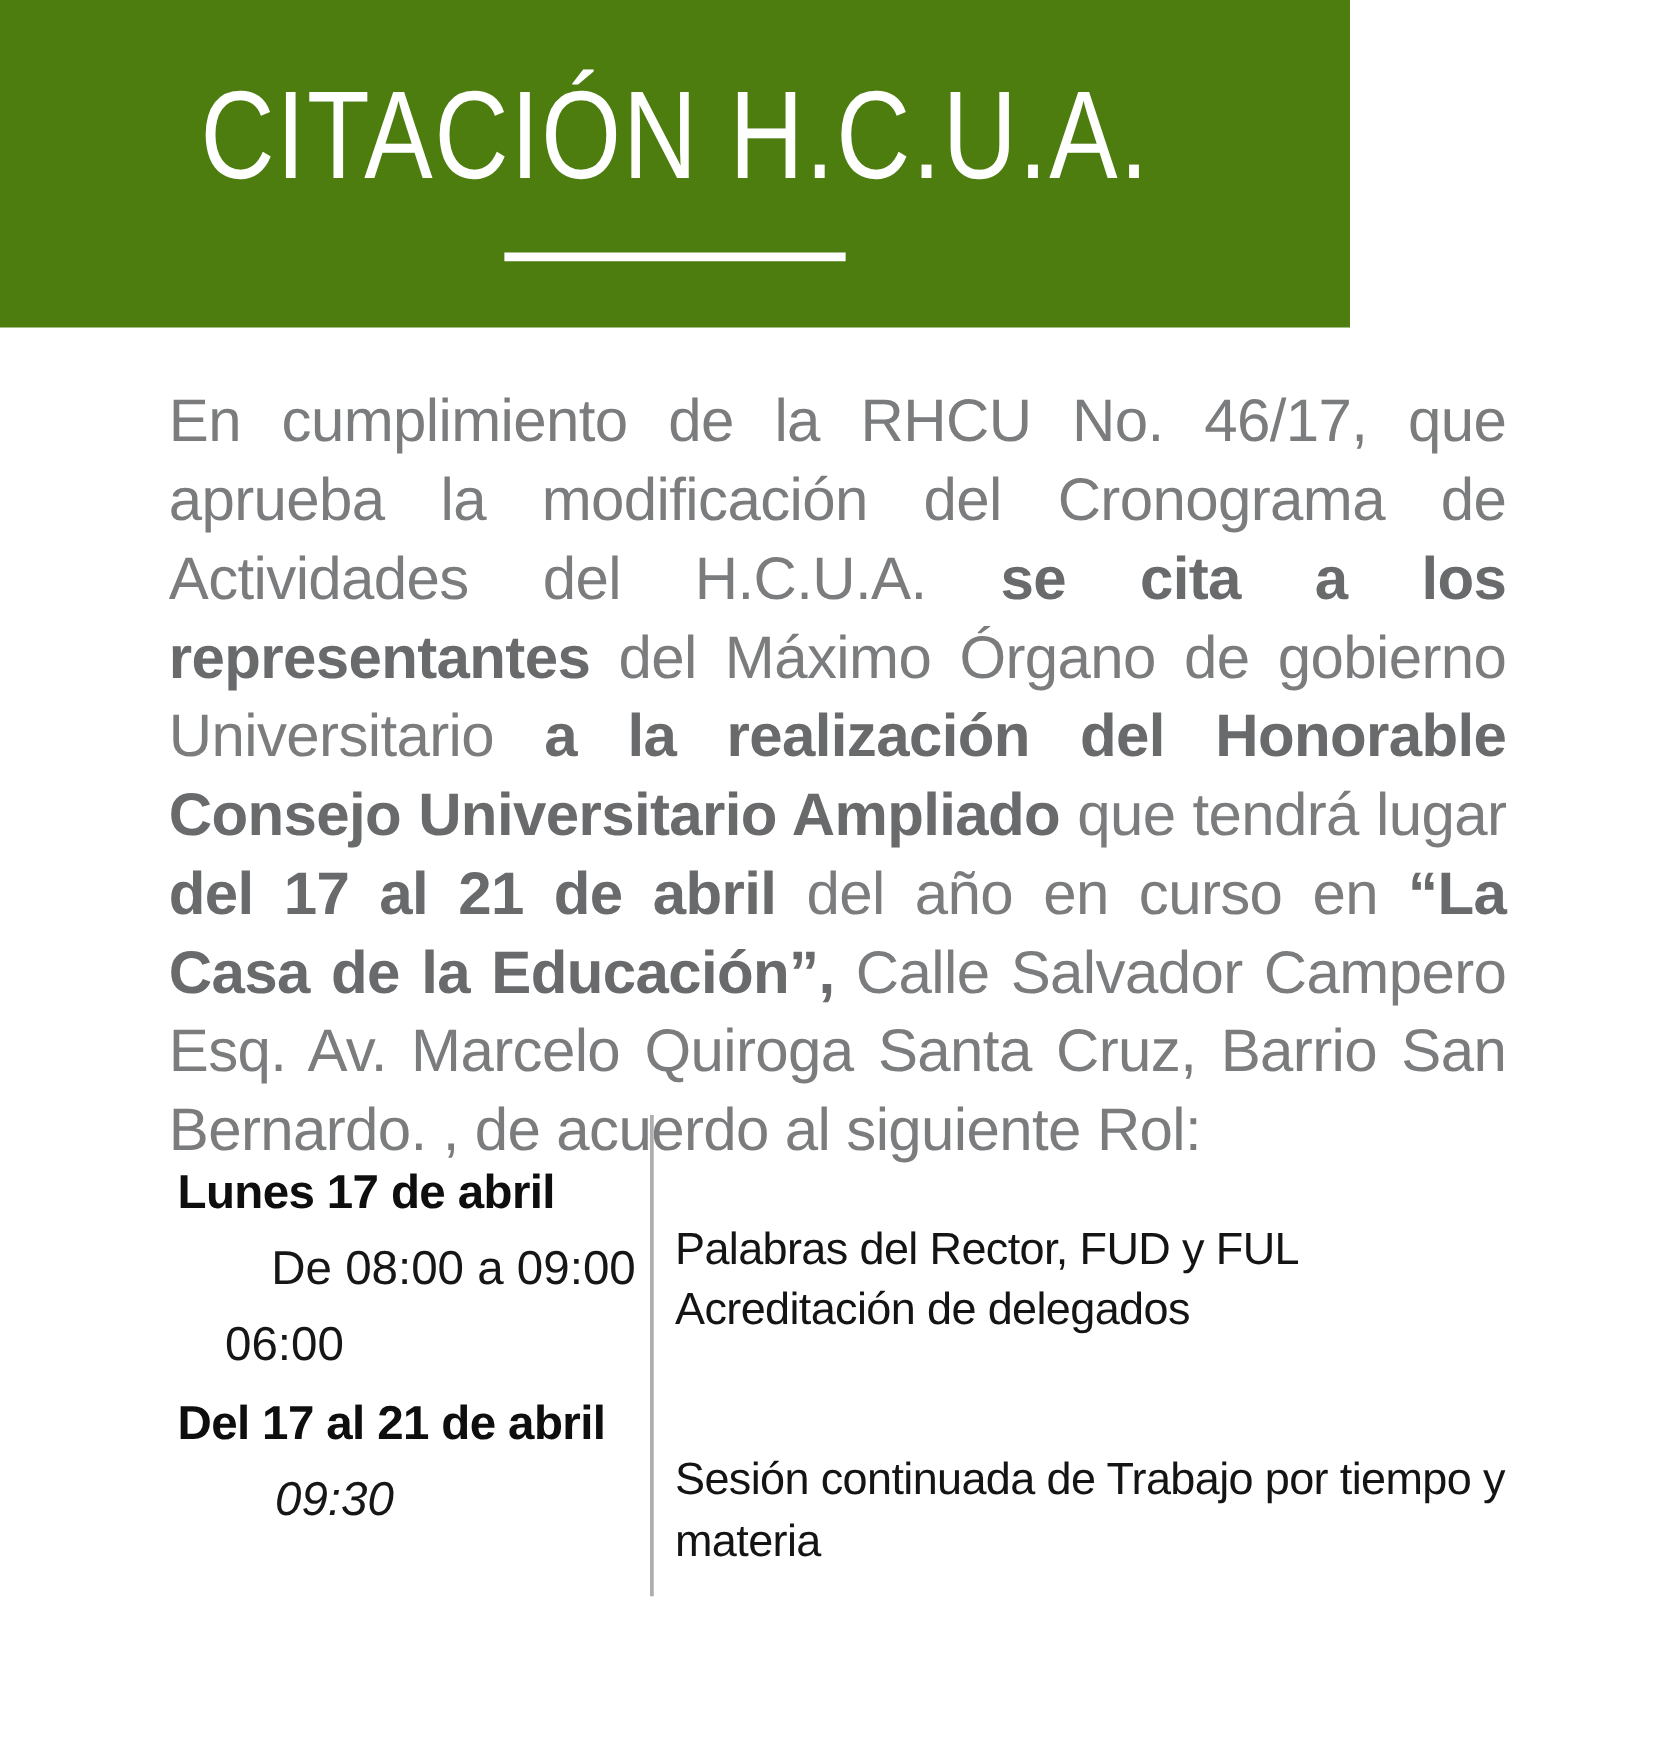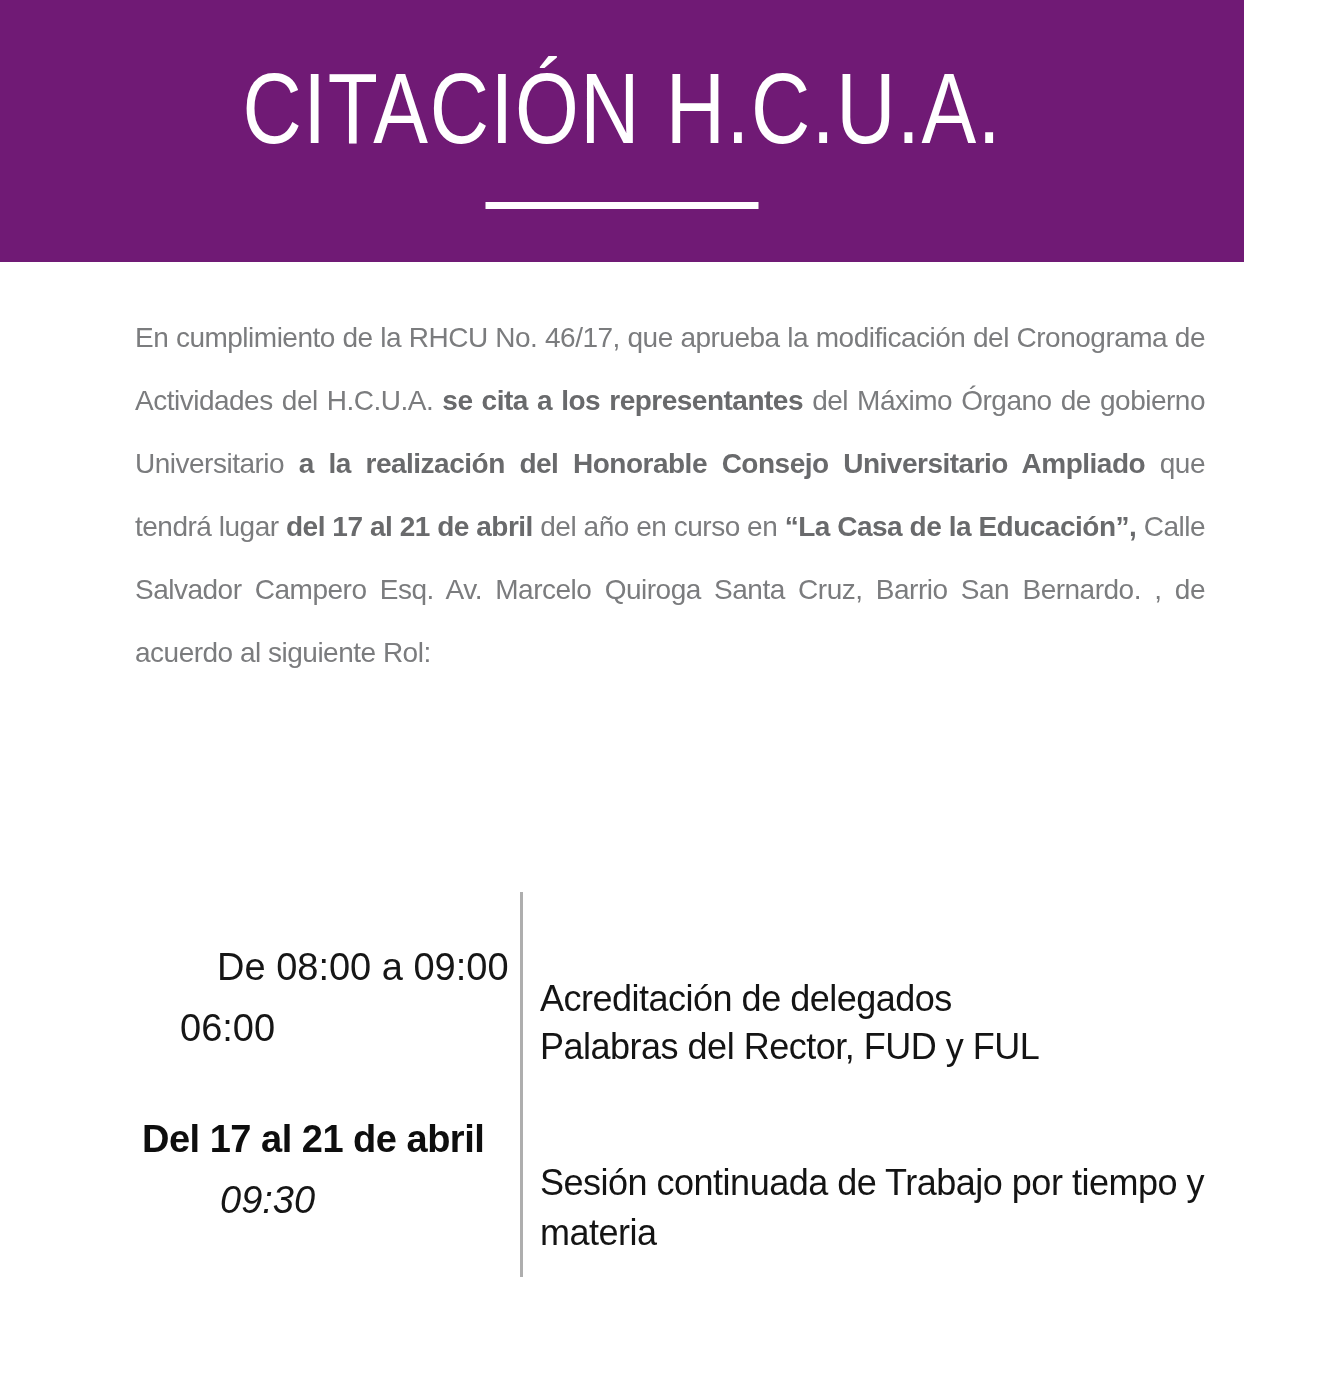--- a/index.html
+++ b/index.html
@@ -13,23 +13,23 @@
     width: 1340px;
     height: 1392px;
     background: #ffffff;
     overflow: hidden;
   }
 
   
   .banner {
     position: absolute;
     left: 0; top: 0;
-    width: 1244px;
+    width: 1080px;
     height: 262px;
-    background: #701a75;
+    background: #4d7c0f;
   }
   .banner-title-wrap {
     position: absolute;
     left: 0; top: 58px;
     width: 100%;
     text-align: center;
   }
   .banner-title {
     display: inline-block;
     transform: scaleX(0.82);
@@ -50,21 +50,21 @@
     height: 7px;
     background: #ffffff;
   }
 
   
   .body-paragraph {
     position: absolute;
     left: 135px;
     top: 306px;
     width: 1070px;
-    font-size: 28px;
+    font-size: 48px;
     line-height: 63px;
     letter-spacing: -0.5px;
     text-align: justify;
     color: #7b7c7e;
     font-weight: 300;
   }
   .body-paragraph .seg-bold {
     font-weight: bold;
     color: #696a6c;
   }
@@ -120,27 +120,28 @@
       <span class="banner-title">CITACIÓN H.C.U.A.</span>
     </div>
     <div class="banner-underline"></div>
   </div>
 
   <div class="body-paragraph"><span>En cumplimiento de la RHCU No. 46/17, que aprueba la modificación del Cronograma de Actividades del H.C.U.A. </span><span class="seg-bold">se cita a los representantes</span><span> del Máximo Órgano de gobierno Universitario </span><span class="seg-bold">a la realización del Honorable Consejo Universitario Ampliado</span><span> que tendrá lugar </span><span class="seg-bold">del 17 al 21 de abril</span><span> del año en curso en </span><span class="seg-bold">“La Casa de la Educación”,</span><span> Calle Salvador Campero Esq. Av. Marcelo Quiroga Santa Cruz, Barrio San Bernardo. , de acuerdo al siguiente Rol:</span></div>
 
   <div class="schedule-divider"></div>
 
   <div class="sched-left group-1">
+    <div class="sched-date">Lunes 17 de abril</div>
     <div class="sched-time indent-a">De 08:00 a 09:00</div>
     <div class="sched-time indent-b">06:00</div>
   </div>
 
   <div class="sched-right group-1">
+    <div>Palabras del Rector, FUD y FUL</div>
     <div>Acreditación de delegados</div>
-    <div>Palabras del Rector, FUD y FUL</div>
   </div>
 
   <div class="sched-left group-2">
     <div class="sched-date">Del 17 al 21 de abril</div>
     <div class="sched-time indent-c">09:30</div>
   </div>
 
   <div class="sched-right group-2">
     <div class="pre-line">Sesión continuada de Trabajo por tiempo y
 materia</div>

